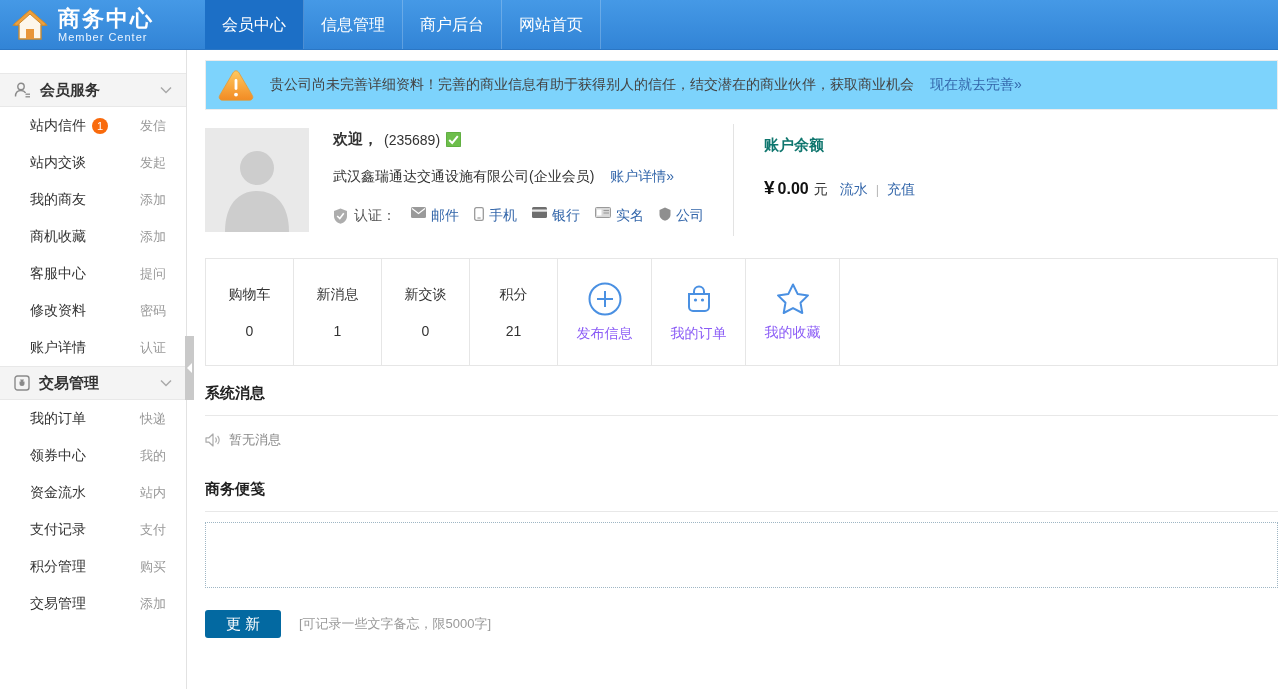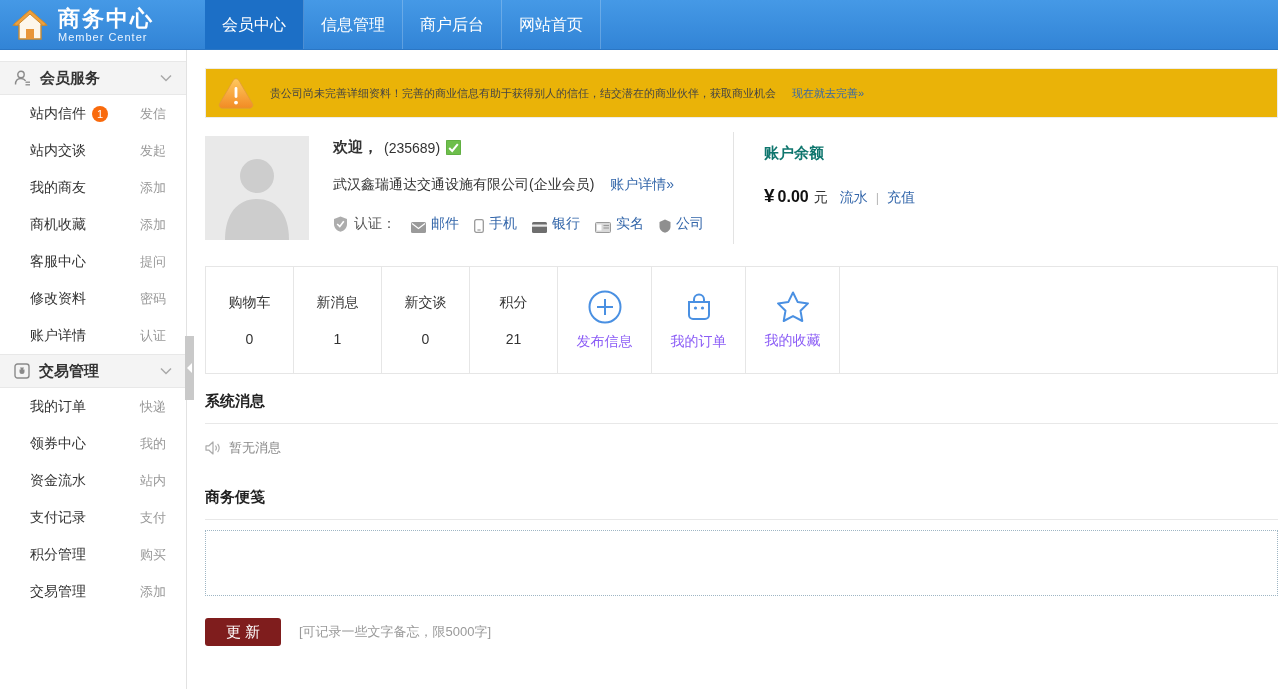--- a/index.html
+++ b/index.html
@@ -11,65 +11,65 @@
   .logo-title { color:#fff; font-size:22px; font-weight:bold; letter-spacing:2px; line-height:24px; }
   .logo-sub { color:#EAF4FF; font-size:11px; letter-spacing:1px; }
   .tabs { display:flex; }
   .tab { width:99px; line-height:50px; text-align:center; color:#fff; font-size:16px; cursor:pointer; border-right:1px solid rgba(255,255,255,0.22); }
   .tab.active { background:#1C6FC6;margin-left:18px; }
 
   
   .body { display:flex; height:639px; }
 
   
-  .sidebar { width:187px; border-right:1px solid #E2E2E2; padding-top:11px; position:relative; background:#fff; flex-shrink:0; }
+  .sidebar { width:187px; border-right:1px solid #E2E2E2; padding-top:23px; position:relative; background:#fff; flex-shrink:0; }
   .sec-head { height:34px; background:#F4F4F4; border-top:1px solid #E8E8E8; border-bottom:1px solid #E8E8E8; display:flex; align-items:center; gap:9px; padding:0 14px; font-size:15px; font-weight:bold; color:#333; }
   .sec-head .chev { margin-left:auto; cursor:pointer; }
   .side-list { list-style:none; }
   .side-item { height:37px; display:flex; align-items:center; padding:0 20px 0 30px; font-size:14px; color:#333; cursor:pointer; }
   .side-item .act { margin-left:auto; color:#999; font-size:13px; }
   .badge { display:inline-block; min-width:16px; height:16px; line-height:16px; border-radius:50%; background:#F96A0C; color:#fff; font-size:11px; text-align:center; margin-left:6px; }
   .collapse-handle { position:absolute; left:185px; top:286px; width:9px; height:64px; background:#C9C9C9; cursor:pointer; z-index:5; display:flex; align-items:center; justify-content:center; }
   .collapse-handle .arr { width:0; height:0; border-top:5px solid transparent; border-bottom:5px solid transparent; border-right:5px solid #fff; }
 
   
   .main { flex:1; padding-left:18px; min-width:0; }
 
-  .banner { margin-top:18px; height:50px; border:1px solid #ECECEC; background:#eab308; display:flex; align-items:center; gap:16px; padding-left:12px; font-size:11px; color:#444; }
+  .banner { margin-top:10px; height:50px; border:1px solid #ECECEC; background:#7dd3fc; display:flex; align-items:center; gap:16px; padding-left:12px; font-size:14px; color:#444; }
   a.blue { color:#3366AA; text-decoration:none; cursor:pointer; }
 
   .profile-row { margin-top:14px; display:flex; }
   .avatar { width:104px; height:104px; margin-top:4px; flex-shrink:0; }
   .pinfo { margin-left:24px; padding-top:6px; width:400px; flex-shrink:0; }
   .pinfo .r1 { display:flex; align-items:center; gap:6px; font-size:14px; color:#333; }
   .pinfo .r1 b { font-size:15px; }
   .pinfo .r2 { margin-top:19px; font-size:14px; color:#333; }
   .pinfo .r2 a { margin-left:12px; }
   .pinfo .r3 { margin-top:21px; display:flex; align-items:center; gap:6px; font-size:14px; color:#555; }
-  .cert-link { display:inline-flex; align-items:flex-end; gap:5px; margin-left:9px; font-size:14px; }
+  .cert-link { display:inline-flex; align-items:flex-start; gap:5px; margin-left:9px; font-size:14px; }
   .vdiv { width:1px; background:#E3E3E3; height:112px; }
   .balance { padding-left:30px; padding-top:12px; }
   .bal-title { font-size:15px; font-weight:bold; color:#0f766e; }
   .bal-row { margin-top:22px; display:flex; align-items:baseline; }
   .bal-cur { font-size:19px; font-weight:bold; color:#111; }
   .bal-amt { font-size:16px; font-weight:bold; color:#111; margin-left:3px; }
   .bal-unit { font-size:14px; color:#333; margin:0 12px 0 5px; }
   .bal-sep { color:#BBB; margin:0 8px; font-size:13px; }
   .bal-row a { font-size:14px; }
 
   .stats-box { margin-top:22px; height:108px; border:1px solid #E6E6E6; display:flex; }
   .stat-cell { width:88px; border-right:1px solid #E6E6E6; display:flex; flex-direction:column; align-items:center; justify-content:center; gap:19px; font-size:14px; color:#333; cursor:pointer; }
   .action-cell { width:94px; border-right:1px solid #E6E6E6; display:flex; flex-direction:column; align-items:center; justify-content:center; gap:8px; font-size:14px; color:#8b5cf6; cursor:pointer; }
 
   .sec-title { margin-top:18px; font-size:15px; font-weight:bold; color:#222; padding-bottom:12px; border-bottom:1px solid #E8E8E8; }
   .empty-msg { padding-top:15px; display:flex; align-items:center; gap:8px; font-size:13px; color:#888; }
   .notes-title { margin-top:31px; }
   .notes-area { margin-top:10px; width:100%; height:66px; border:1px dotted #9FB6C4; resize:none; outline:none; padding:8px; font-family:inherit; font-size:14px; color:#333; display:block; }
   .notes-actions { margin-top:22px; display:flex; align-items:center; gap:18px; }
-  .btn-update { width:76px; height:28px; background:#7f1d1d; color:#fff; border:none; border-radius:3px; font-size:15px; cursor:pointer; font-family:inherit; }
+  .btn-update { width:76px; height:28px; background:#0369a1; color:#fff; border:none; border-radius:3px; font-size:15px; cursor:pointer; font-family:inherit; }
   .hint { color:#999; font-size:13px; }
 
   svg { display:block; }
 </style>
 </head>
 <body>
 
 <div class="topbar">
   <div class="logo">
     <span>

